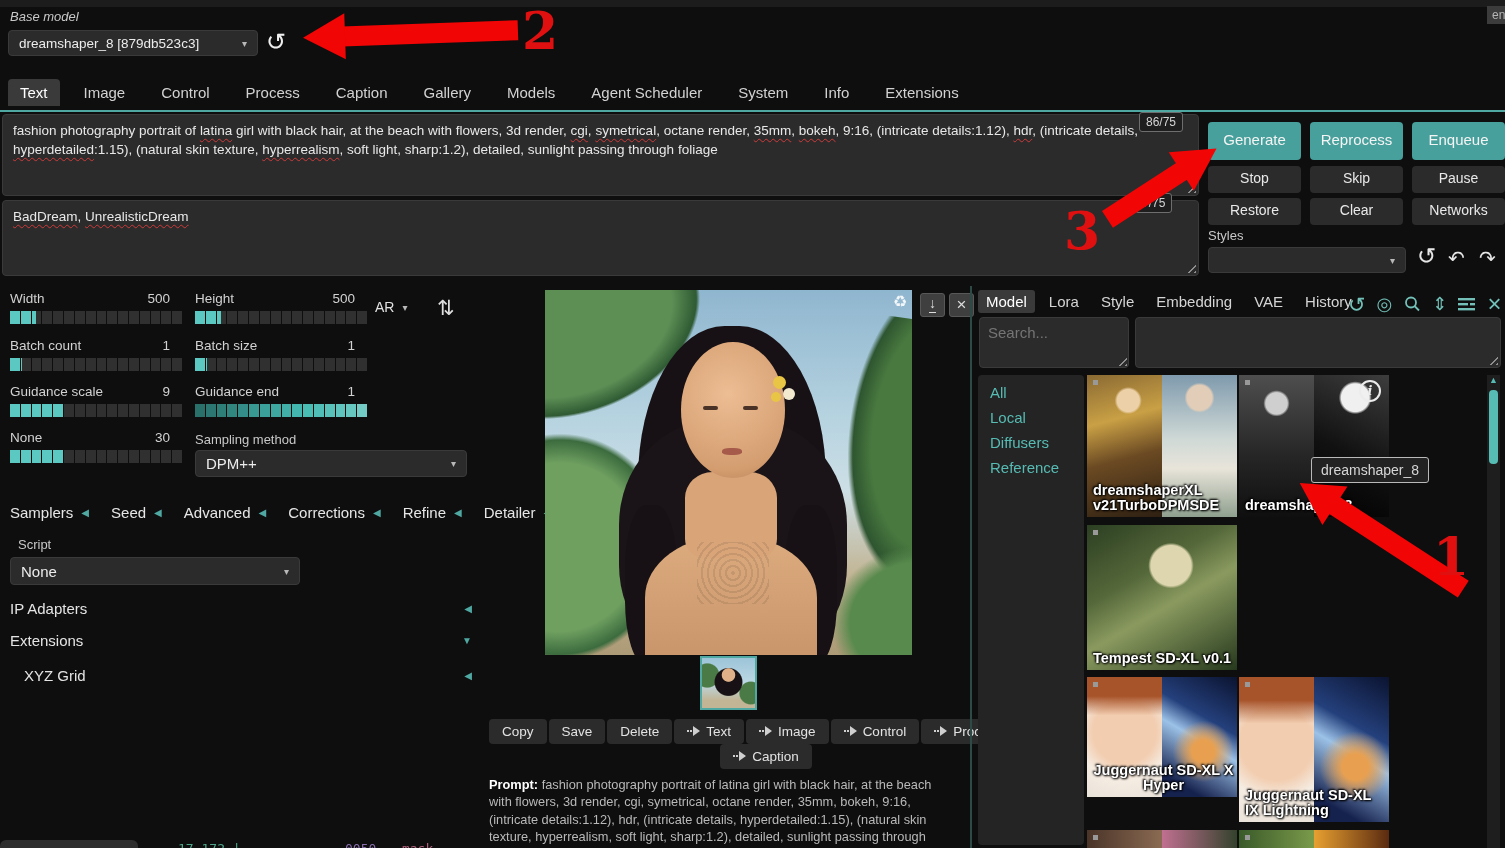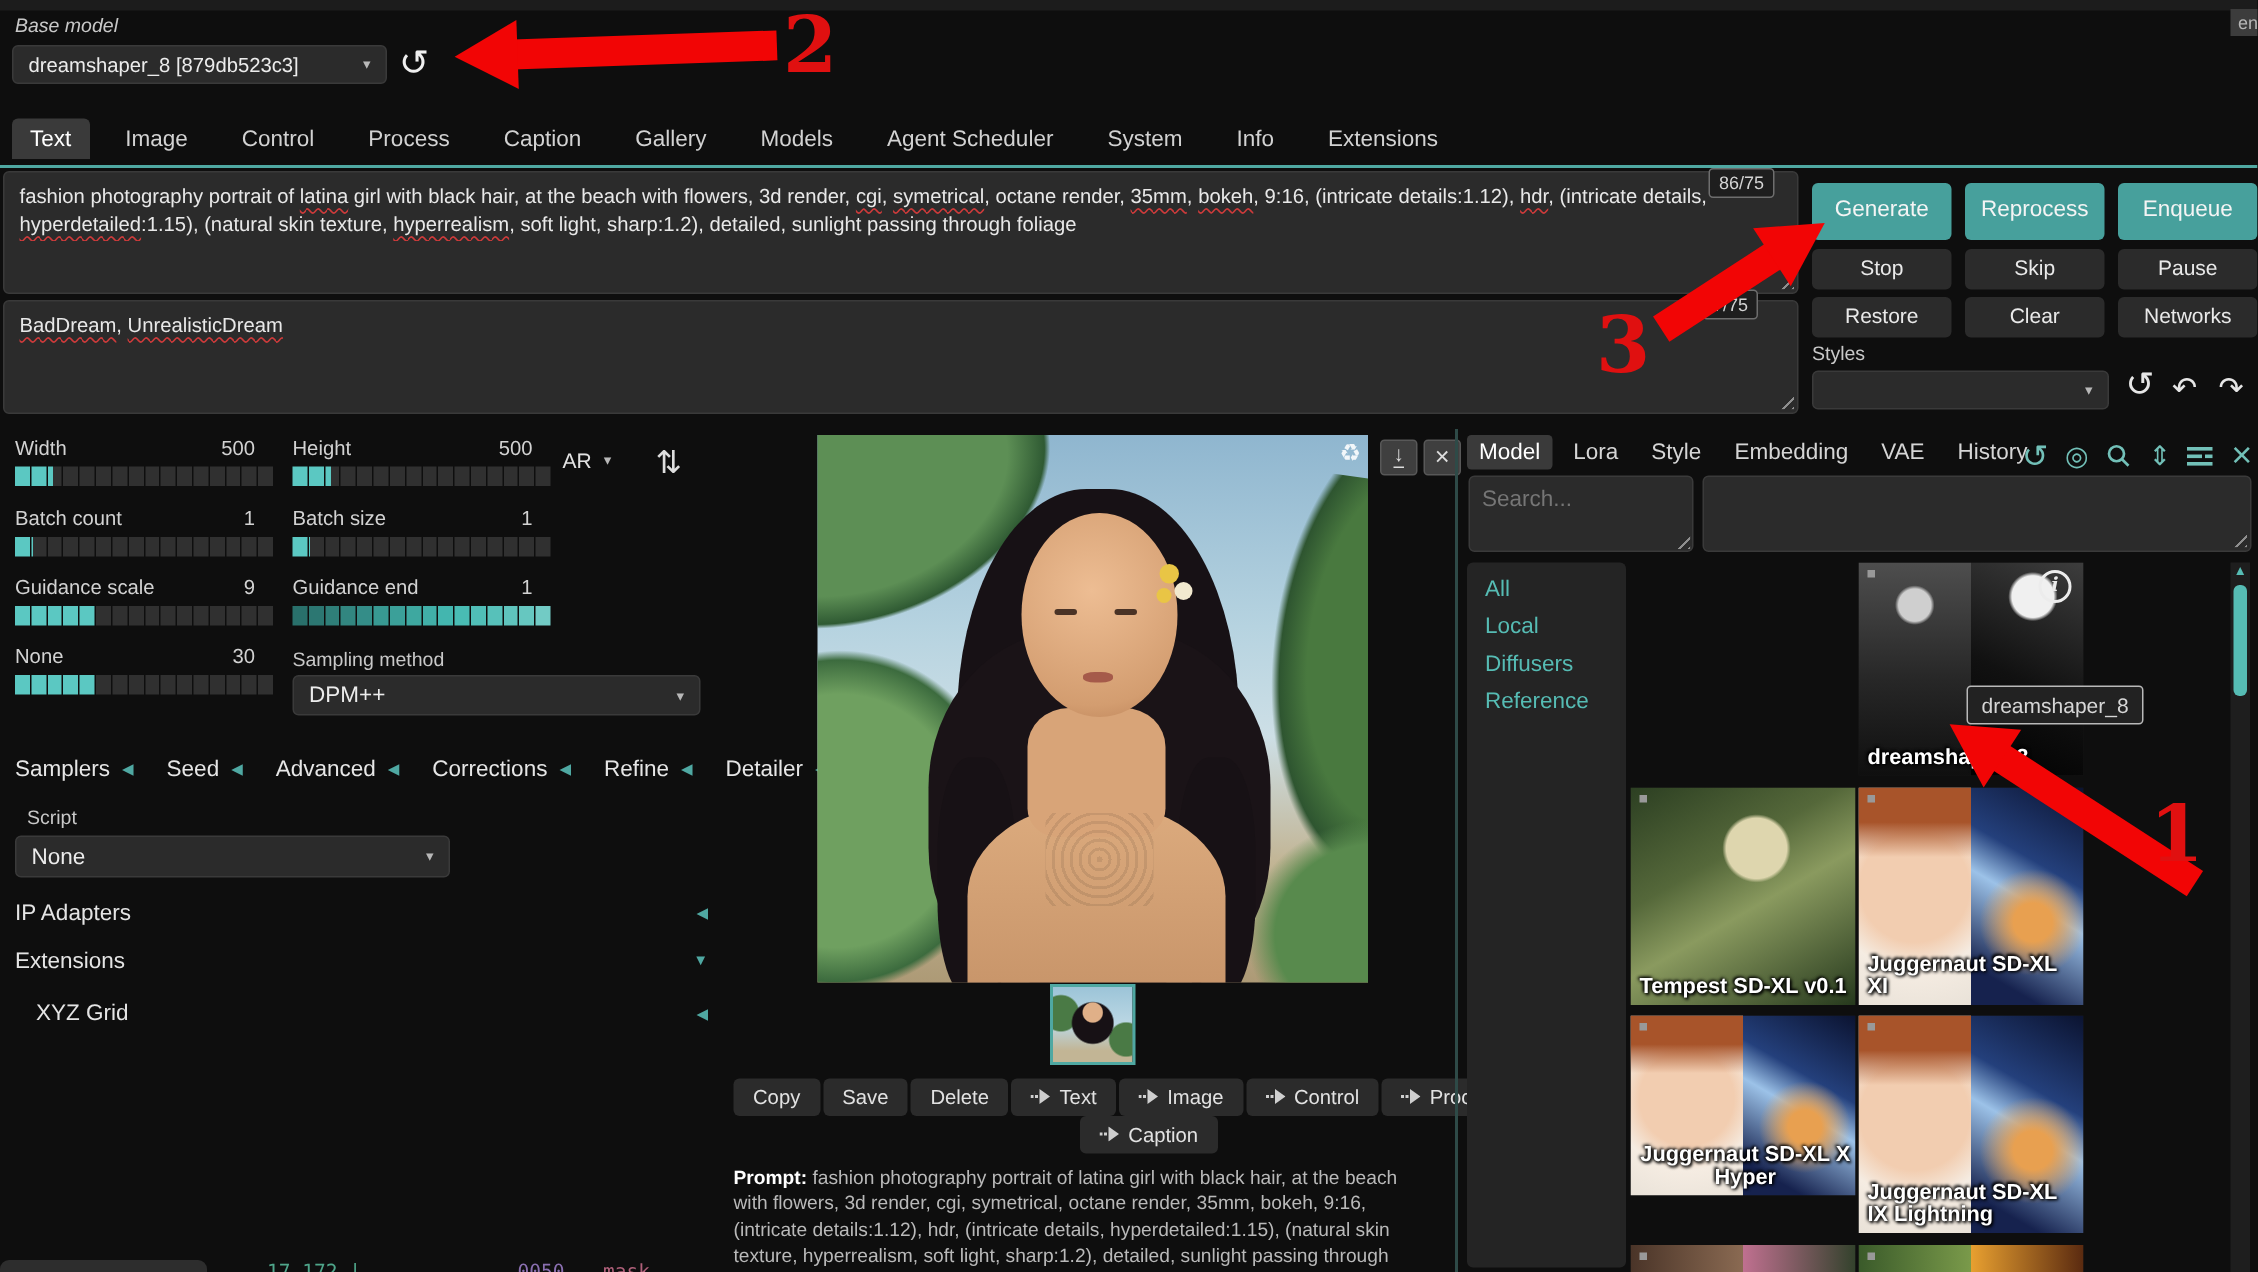--- a/index.html
+++ b/index.html
@@ -287,37 +287,37 @@
   </div>
 
   <div class="abs" id="net-filters" style="left:978px;top:375px;width:106px;height:470px;background:#242424;border-radius:4px;padding-top:5px;">
       <div class="filter-item">All</div>
       <div class="filter-item">Local</div>
       <div class="filter-item">Diffusers</div>
       <div class="filter-item">Reference</div>
     </div>
 
   <div class="abs" id="cards" style="left:0;top:0;width:1505px;height:848px;pointer-events:none;">
+      <div class="card" style="left: 1087px; top: 375px; height: 142px; pointer-events: auto;">
+        <div class="h l ds-xl-l"></div>
+        <div class="h r ds-xl-r"></div>
+        <div class="dot"></div>
+        <div class="clabel">dreamshaperXL v21TurboDPMSDE</div>
+      </div>
       <div class="card" style="left: 1239px; top: 375px; height: 142px; pointer-events: auto;">
         <div class="h l ds8-l"></div>
         <div class="h r ds8-r"></div>
         <div class="dot"></div>
         <div class="info">i</div>
         <div class="clabel">dreamshaper_8</div>
       </div>
       <div class="card" style="left: 1087px; top: 525px; height: 145px; pointer-events: auto;">
         <div class="h full tempest-f"></div>
         <div class="dot"></div>
         <div class="clabel">Tempest SD-XL v0.1</div>
-      </div>
-      <div class="card" style="left: 1239px; top: 525px; height: 145px; pointer-events: auto;">
-        <div class="h l jug-l"></div>
-        <div class="h r jug-r"></div>
-        <div class="dot"></div>
-        <div class="clabel">Juggernaut SD-XL XI</div>
       </div>
       <div class="card" style="left: 1087px; top: 677px; height: 120px; pointer-events: auto; text-align: center;">
         <div class="h l jug-l"></div>
         <div class="h r jug-r"></div>
         <div class="dot"></div>
         <div class="clabel">Juggernaut SD-XL X Hyper</div>
       </div>
       <div class="card" style="left: 1239px; top: 677px; height: 145px; pointer-events: auto;">
         <div class="h l jug-l"></div>
         <div class="h r jug-r"></div>

